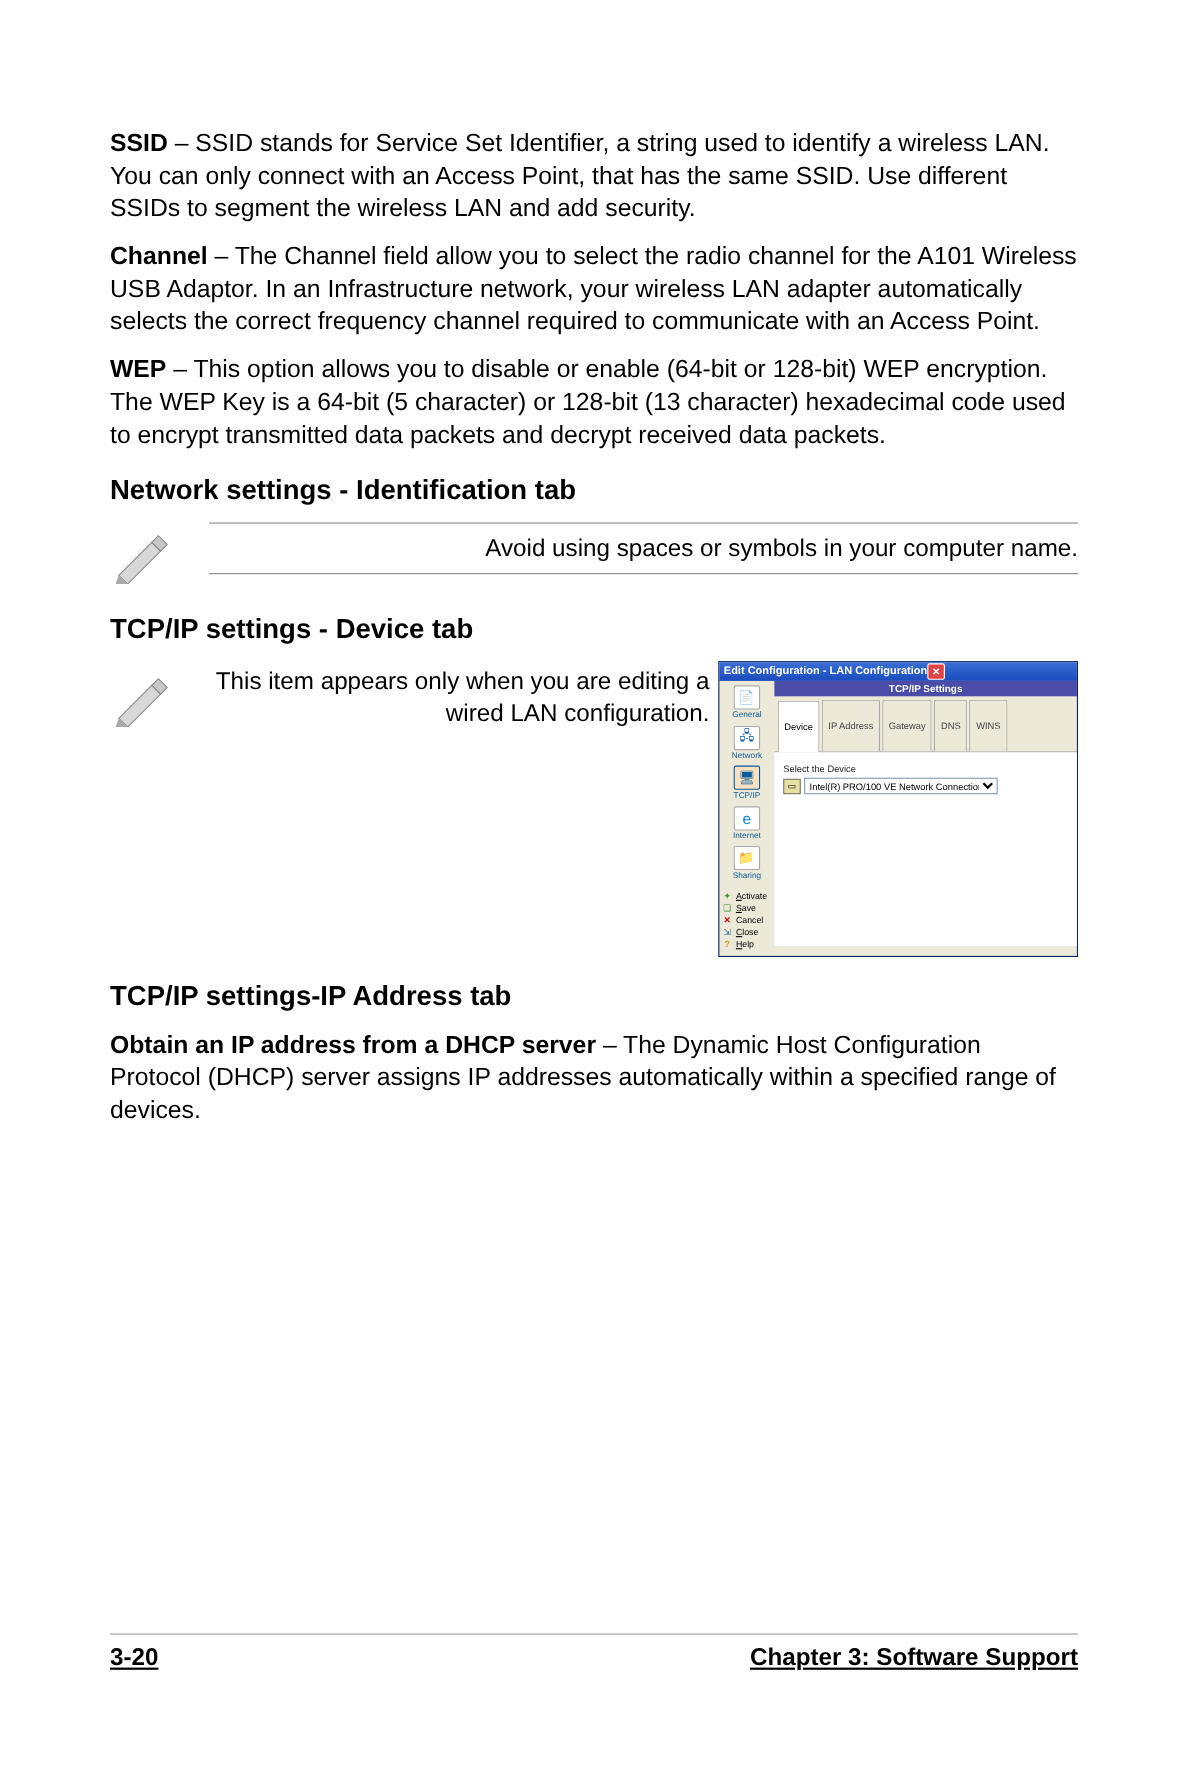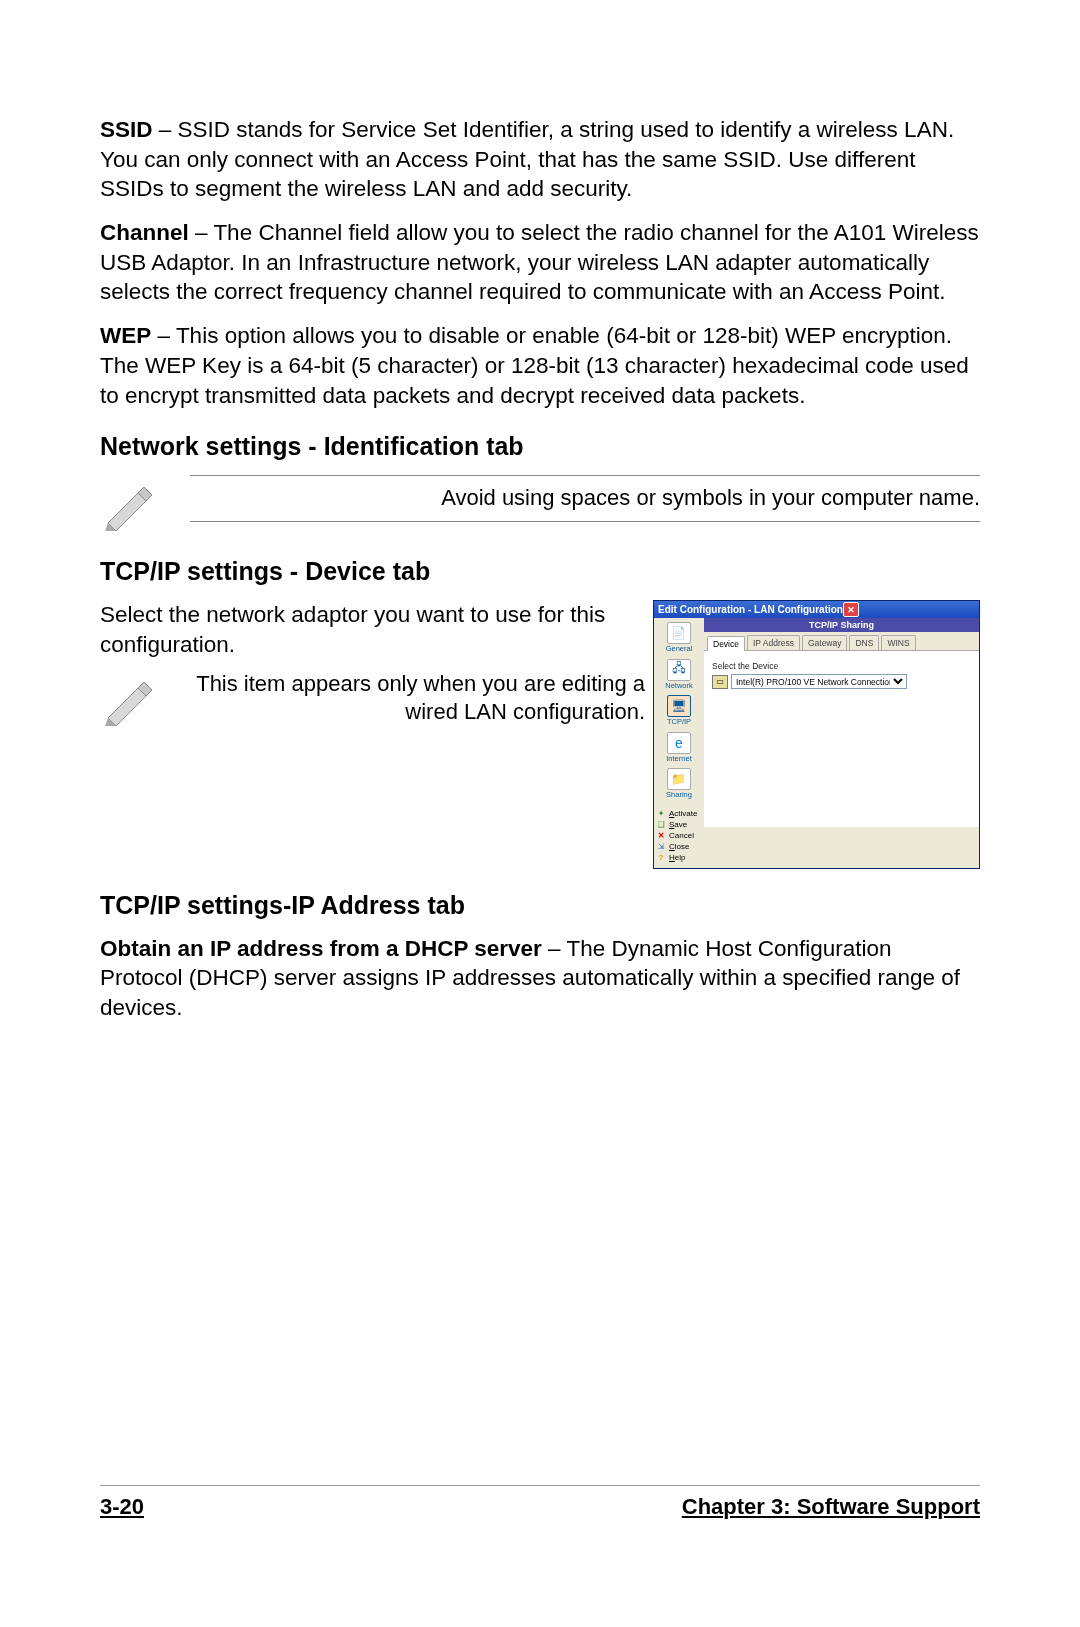--- a/index.html
+++ b/index.html
@@ -172,21 +172,21 @@
     padding: 2px 0;
   }
   .tab-row {
     display: flex;
     gap: 2px;
     padding: 3px 3px 0 3px;
     border-bottom: 1px solid #aaa;
     font-size: 8.5px;
   }
   .tab {
-    padding: 2px 5px;
+    padding: 18px 5px;
     background: #ece9d8;
     border: 1px solid #aaa;
     border-bottom: none;
     border-radius: 2px 2px 0 0;
     cursor: pointer;
     color: #444;
   }
   .tab.active {
     background: #fff;
     position: relative;
@@ -268,21 +268,20 @@
       </div>
       <div class="note-text-wrap">
         <div class="note-text">Avoid using spaces or symbols in your computer name.</div>
       </div>
     </div>
 
     <h2 class="section">TCP/IP settings - Device tab</h2>
 
     <div class="device-row">
       <div class="device-left">
-        <p>Select the network adaptor you want to use for this configuration.</p>
 
         <div class="note-block narrow-note">
           <div class="note-icon">
             <svg width="58" height="50" viewBox="0 0 58 50">
               <path d="M8 42 L38 12 L46 20 L16 50 Z" fill="#d8d8d8" stroke="#888" stroke-width="1"></path>
               <path d="M38 12 L44 6 L52 14 L46 20 Z" fill="#c8c8c8" stroke="#888" stroke-width="1"></path>
               <path d="M8 42 L5 50 L16 50 Z" fill="#aaa"></path>
             </svg>
           </div>
           <div class="note-text-wrap">
@@ -335,21 +334,21 @@
                   <span class="glyph close">⇲</span>
                   <span class="underline-first">Close</span>
                 </div>
               <div class="side-action">
                   <span class="glyph help">?</span>
                   <span class="underline-first">Help</span>
                 </div>
             </div>
           </div>
           <div class="main-panel">
-            <div class="panel-header">TCP/IP Sharing</div>
+            <div class="panel-header">TCP/IP Settings</div>
             <div class="tab-row">
               <div class="tab active">Device</div>
               <div class="tab">IP Address</div>
               <div class="tab">Gateway</div>
               <div class="tab">DNS</div>
               <div class="tab">WINS</div>
             </div>
             <div class="tab-content">
               <div class="fieldset-label">Select the Device</div>
               <div class="device-select">

